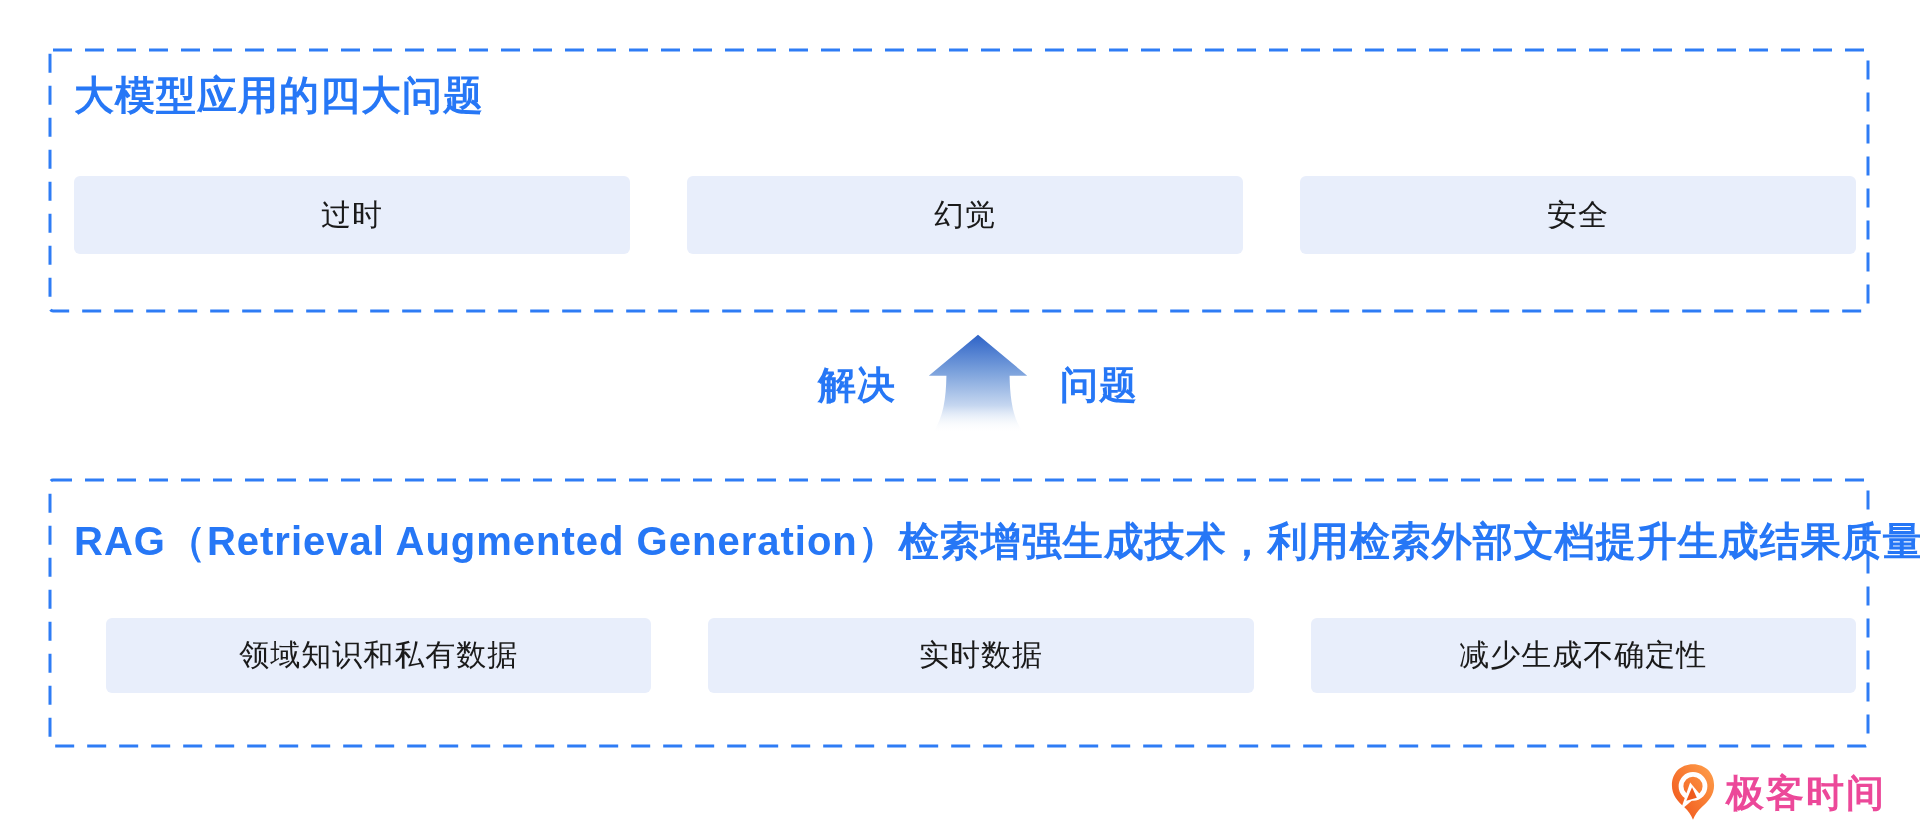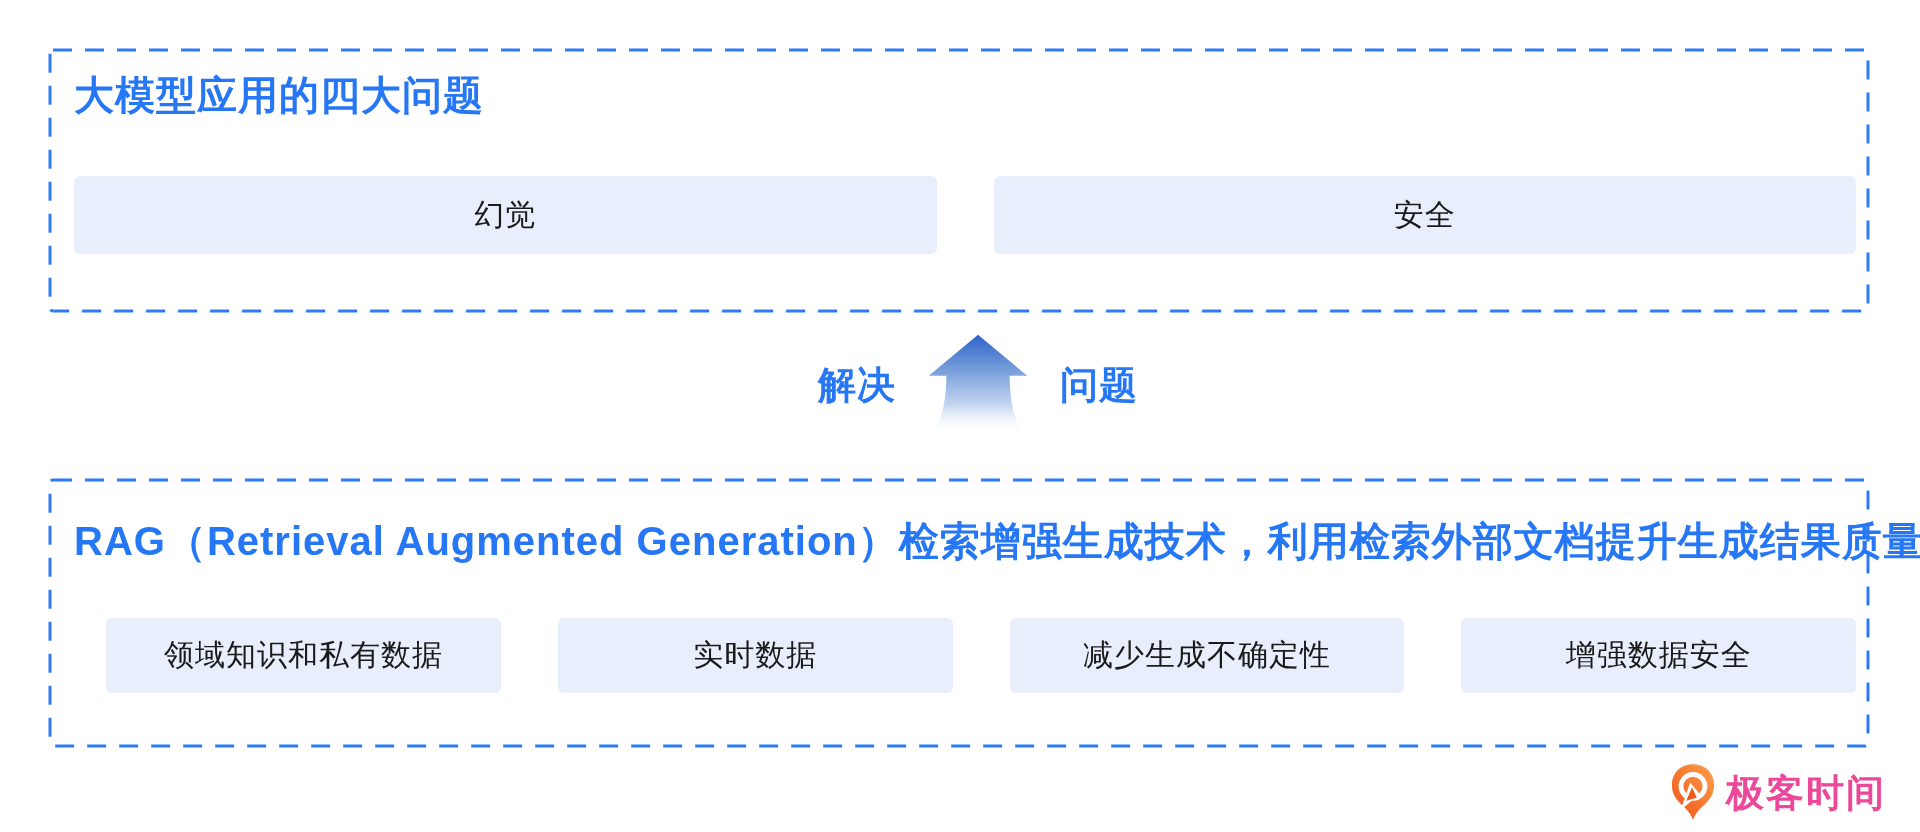--- a/index.html
+++ b/index.html
@@ -58,20 +58,21 @@
 <body>
 
 <div id="canvas">
 
   <div class="dashed-section" id="section-problems">
     <svg class="dashed-svg" width="1822" height="265">
       <rect x="2" y="2" width="1818" height="261" rx="3" fill="none" stroke="#2E7CF5" stroke-width="3" stroke-dasharray="19 13"></rect>
     </svg>
     <div class="section-title">大模型应用的四大问题</div>
     <div class="box-row">
+      <div class="pill-box">过时</div>
       <div class="pill-box">幻觉</div>
       <div class="pill-box">安全</div>
     </div>
   </div>
 
   <div id="connector">
     <span class="connector-label">解决</span>
     <svg width="112" height="104" viewBox="0 0 120 112">
       <defs>
         <linearGradient id="arrowGrad" x1="0" y1="0" x2="0" y2="1">
@@ -88,21 +89,20 @@
 
   <div class="dashed-section" id="section-rag">
     <svg class="dashed-svg" width="1822" height="270">
       <rect x="2" y="2" width="1818" height="266" rx="3" fill="none" stroke="#2E7CF5" stroke-width="3" stroke-dasharray="19 13"></rect>
     </svg>
     <div class="section-title">RAG（Retrieval Augmented Generation）检索增强生成技术，利用检索外部文档提升生成结果质量</div>
     <div class="box-row">
       <div class="pill-box">领域知识和私有数据</div>
       <div class="pill-box">实时数据</div>
       <div class="pill-box">减少生成不确定性</div>
-      <div class="pill-box">增强数据安全</div>
     </div>
   </div>
 
   <div id="footer-logo">
     <svg width="46" height="62" viewBox="0 0 48 64">
       <defs>
         <linearGradient id="pinGrad" x1="1" y1="0" x2="0" y2="1">
           <stop offset="0" stop-color="#FFA14B"></stop>
           <stop offset="1" stop-color="#EF4F17"></stop>
         </linearGradient>

